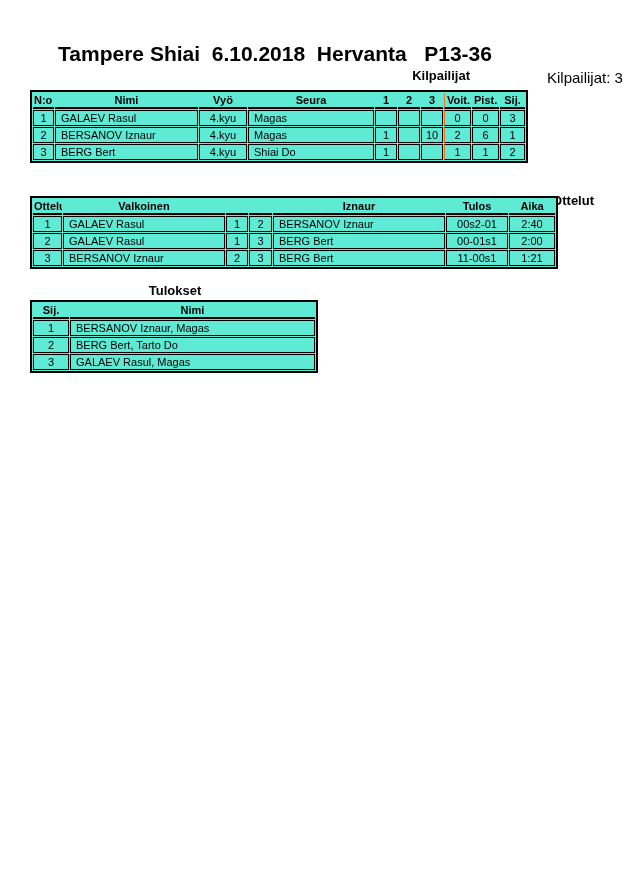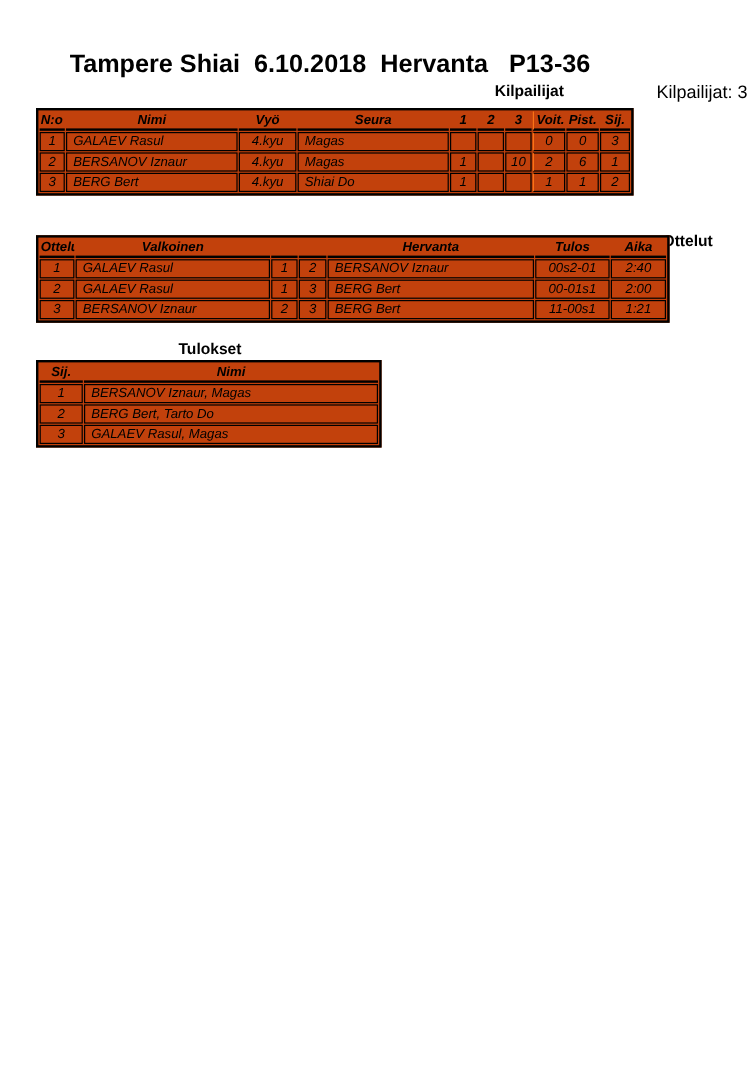--- a/index.html
+++ b/index.html
@@ -28,22 +28,21 @@
   #competitor-count {
     position: absolute; top: 69px; left: 547px;
     font-size: 15px; white-space: pre;
   }
   table {
     position: absolute;
     border-collapse: separate;
     border-spacing: 1px;
     border: 2px solid #000000;
     table-layout: fixed;
-    background: #c2410c;
-    font-style: italic;
+    background: #5eead4;
   }
   #table-kilpailijat { left: 30px; top: 90px;  width: 498px; }
   #table-ottelut     { left: 30px; top: 196px; width: 528px; }
   #table-tulokset    { left: 30px; top: 300px; width: 288px; }
   th, td {
     box-sizing: border-box;
     height: 16px;
     font-size: 11px;
     line-height: 13px;
     padding: 0 2px;
@@ -146,21 +145,21 @@
     <col style="width:172px">
       <col style="width:62px">
       <col style="width:46px">
   </colgroup>
   <tbody>
       <tr>
     <th class="flush-left">Ottelu</th>
     <th>Valkoinen</th>
     <th></th>
     <th></th>
-    <th>Hervanta</th>
+    <th>Iznaur</th>
     <th>Tulos</th>
     <th>Aika</th>
   </tr>
   <tr>
     <td>1</td>
     <td class="cell-left">GALAEV Rasul</td>
     <td>1</td>
     <td>2</td>
     <td class="cell-left">BERSANOV Iznaur</td>
     <td>00s2-01</td>

